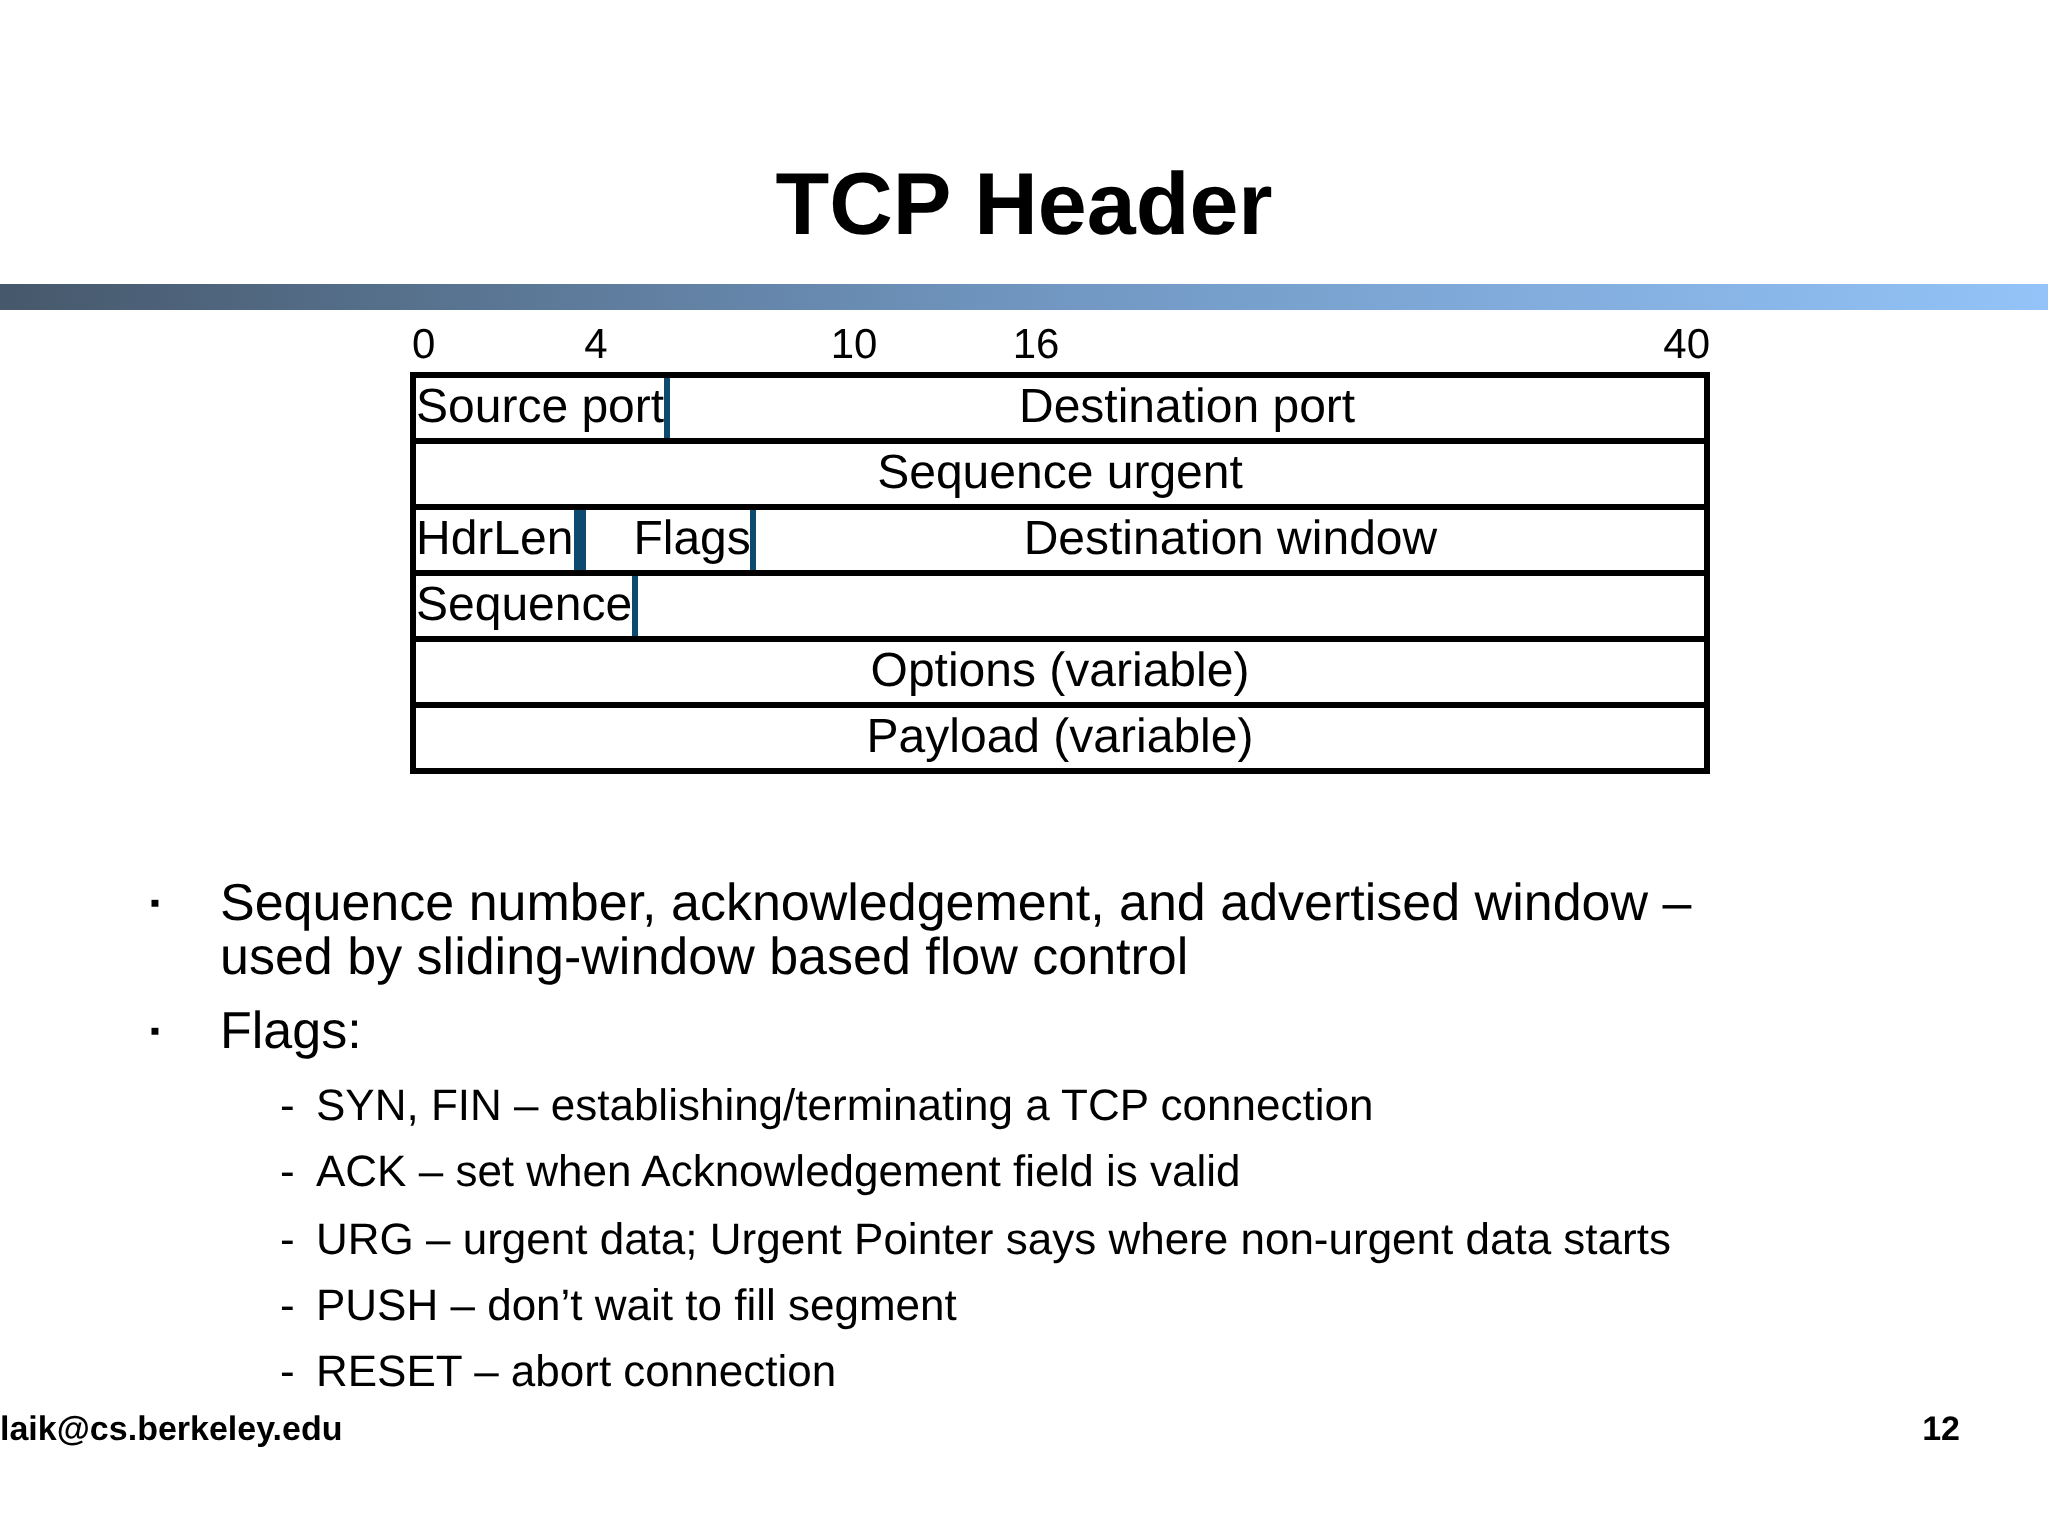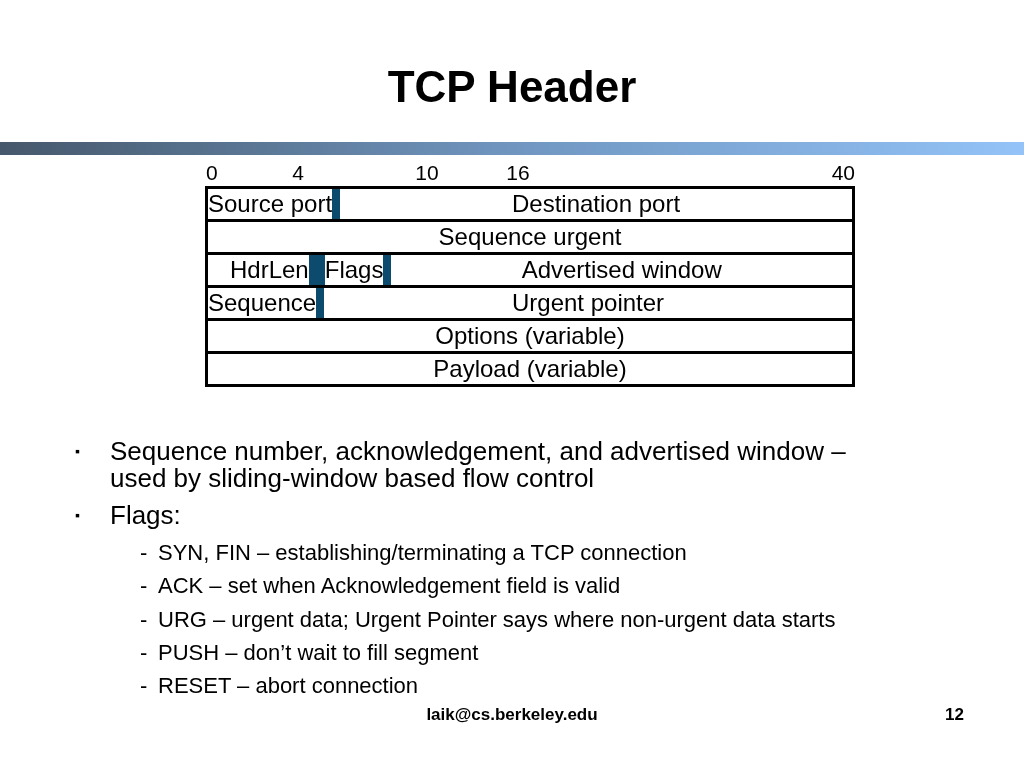--- a/index.html
+++ b/index.html
@@ -2,21 +2,21 @@
 <html><head>
 <meta charset="utf-8">
 <style>
   html,body{margin:0;padding:0;background:#ffffff;}
   .slide{
     position:relative;width:1024px;height:768px;background:#ffffff;overflow:hidden;
     font-family:"Liberation Sans","DejaVu Sans",sans-serif;color:#000;
   }
   
   .title{
-    position:absolute;top:62px;left:0;right:0;margin:0;
+    position:absolute;top:62px;left:0;right:0;margin:16px;
     text-align:center;font-size:44px;font-weight:bold;line-height:50px;color:#000;
   }
   
   .accent-bar{
     position:absolute;top:142px;left:0;width:1024px;height:13px;
     background:linear-gradient(to right,#46586B,#7096C0 50%,#93C3F8);
   }
   
   .diagram{position:absolute;left:205px;top:161px;width:650px;}
   .ticks{position:relative;height:25px;font-size:21px;}
@@ -26,46 +26,46 @@
   .tick-10{left:222px;transform:translateX(-50%);}
   .tick-16{left:313px;transform:translateX(-50%);}
   .tick-31{right:0;}
   .htable{border:3px solid #000;width:644px;}
   .trow{display:flex;height:30px;}
   .trow:not(:last-child){border-bottom:3px solid #000;}
   .tcell{
     display:flex;align-items:center;justify-content:center;
     font-size:24px;white-space:nowrap;overflow:hidden;flex:1 1 auto;
   }
-  .tcell.divider{border-right:8px solid #0c4a6e;flex:0 0 auto;}
+  .tcell.divider{border-right:3px solid #0c4a6e;flex:0 0 auto;}
   .w-half{flex:0 0 318px;}
-  .w-hdrlen{flex:0 0 98px;padding-left:22px;}
+  .w-hdrlen{flex:0 0 98px;}
   .w-empty{flex:0 0 118px;}
-  .w-flags{flex:0 0 96px;}
+  .w-flags{flex:0 0 96px;margin-left:24px;}
   
   .bullet{position:absolute;display:flex;}
   .lvl1{left:75px;font-size:26px;line-height:27px;}
   .lvl1 .marker{font-size:14px;line-height:27px;width:35px;flex:0 0 35px;}
   .lvl2{left:140px;font-size:22px;line-height:24px;}
   .lvl2 .marker{font-size:22px;line-height:24px;width:18px;flex:0 0 18px;}
   .btext{white-space:nowrap;}
   .b1{top:438px;}
   .b2{top:502px;}
   .s1{top:541px;}
   .s2{top:574px;}
   .s3{top:608px;}
   .s4{top:641px;}
   .s5{top:674px;}
   
   .footer-email{
-    position:absolute;top:705px;left:0;right:0;text-align:center;
+    position:absolute;top:705px;left:0;right:0;
     font-size:17px;font-weight:bold;
   }
   .footer-page{
-    position:absolute;top:705px;right:60px;
+    position:absolute;top:705px;right:44px;
     font-size:17px;font-weight:bold;
   }
 </style>
 </head>
 <body>
 
 <div class="slide">
 
   <h1 class="title">TCP Header</h1>
 
@@ -84,25 +84,24 @@
         <div class="tcell divider w-half">Source port</div>
         <div class="tcell">Destination port</div>
       </div>
       <div class="trow">
         <div class="tcell">Sequence urgent</div>
       </div>
       <div class="trow">
         <div class="tcell divider w-hdrlen">HdrLen</div>
         <div class="tcell divider w-empty"></div>
         <div class="tcell divider w-flags">Flags</div>
-        <div class="tcell">Advertised window</div>
+        <div class="tcell">Destination window</div>
       </div>
       <div class="trow">
         <div class="tcell divider w-half">Sequence</div>
-        <div class="tcell">Urgent pointer</div>
       </div>
       <div class="trow">
         <div class="tcell">Options (variable)</div>
       </div>
       <div class="trow">
         <div class="tcell">Payload (variable)</div>
       </div>
     </div>
   </div>
 

